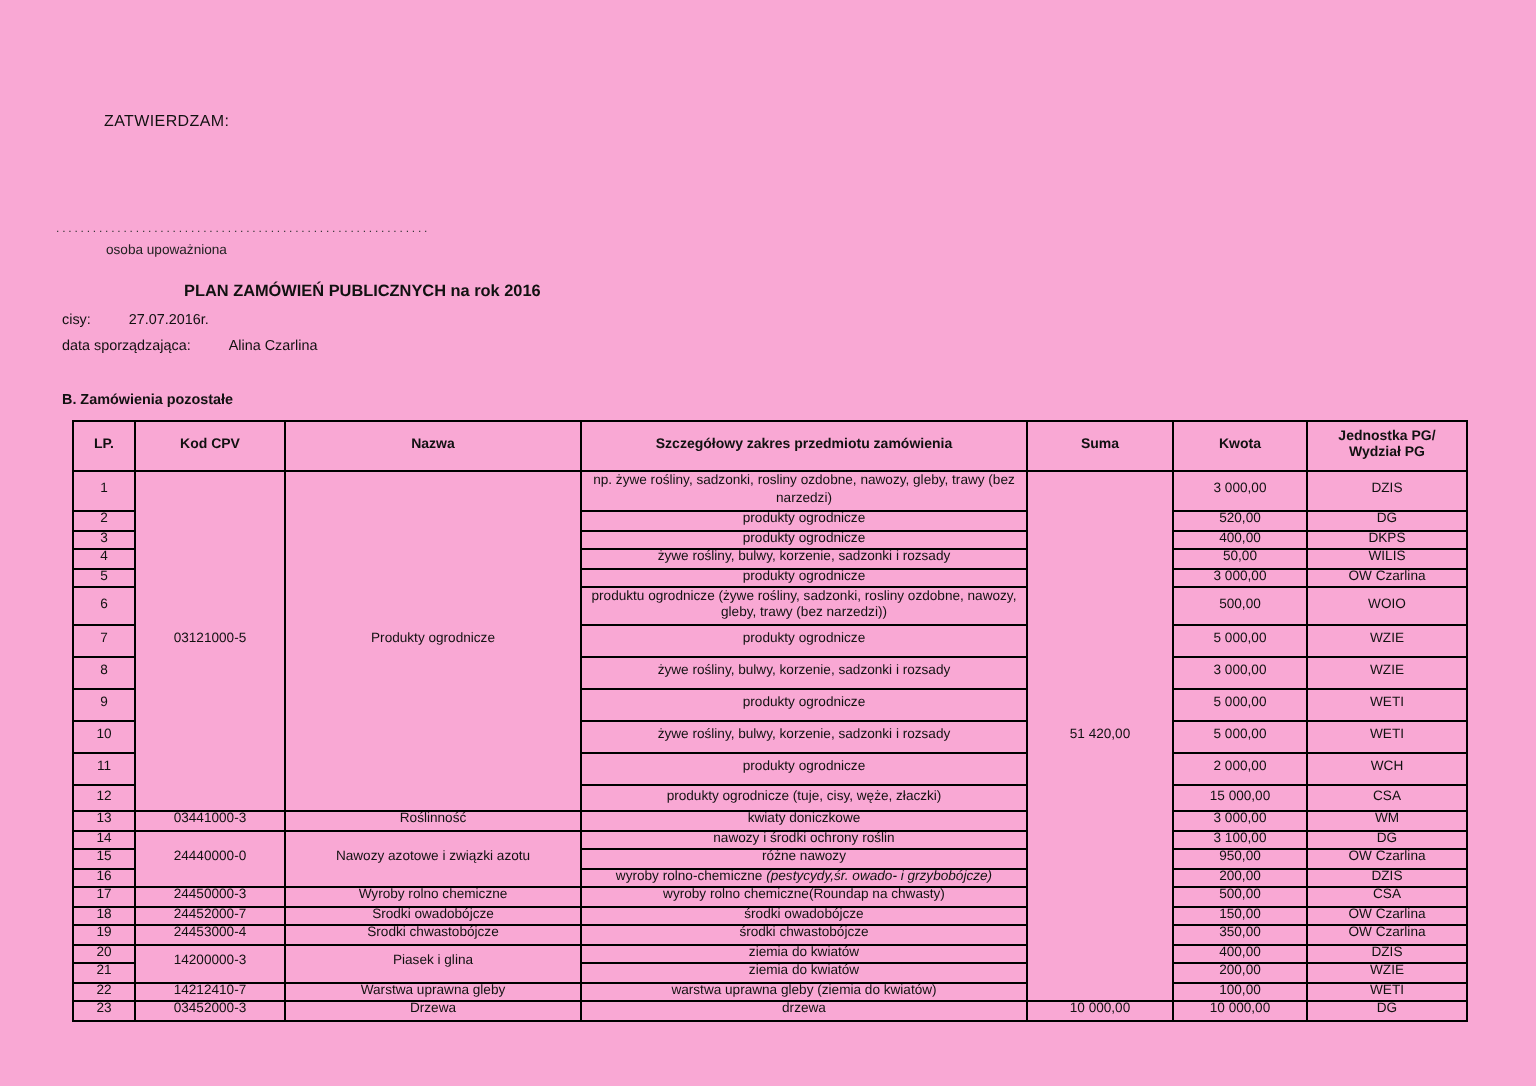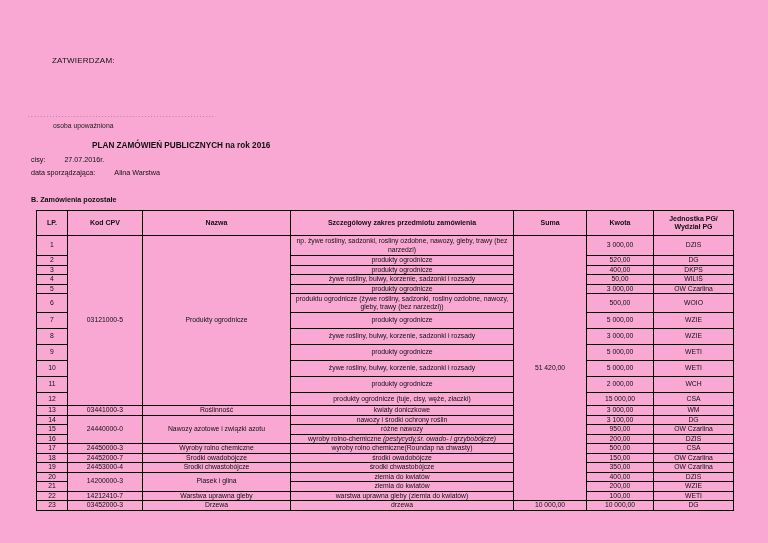--- a/index.html
+++ b/index.html
@@ -33,21 +33,21 @@
 
 <div class="page">
   <div class="abs approve">ZATWIERDZAM:</div>
   <div class="abs dots">.............................................................</div>
   <div class="abs sig-caption">osoba upoważniona</div>
   <div class="abs title">PLAN ZAMÓWIEŃ PUBLICZNYCH na rok 2016</div>
   <div class="abs meta">
     <span>cisy:</span><span class="val">27.07.2016r.</span>
   </div>
   <div class="abs meta2">
-    <span>data sporządzająca:</span><span class="val">Alina Warstwa</span>
+    <span>data sporządzająca:</span><span class="val">Alina Czarlina</span>
   </div>
   <div class="abs section">B. Zamówienia pozostałe</div>
 
   <div class="abs tbl-wrap">
     <table>
       <colgroup>
         <col style="width:31px">
           <col style="width:75px">
           <col style="width:148px">
           <col style="width:223px">

